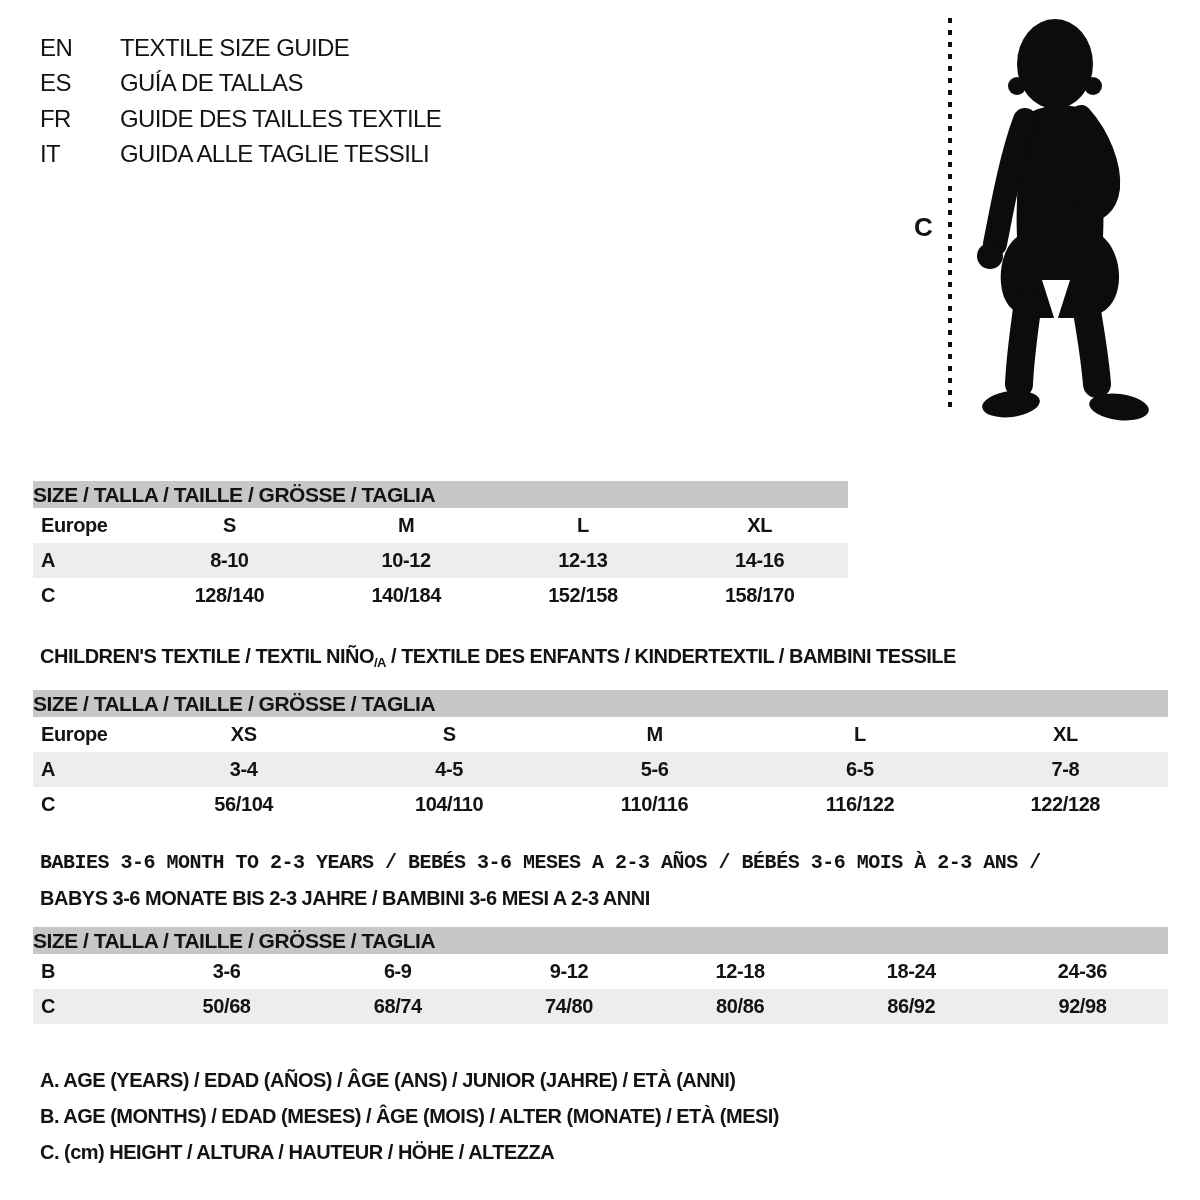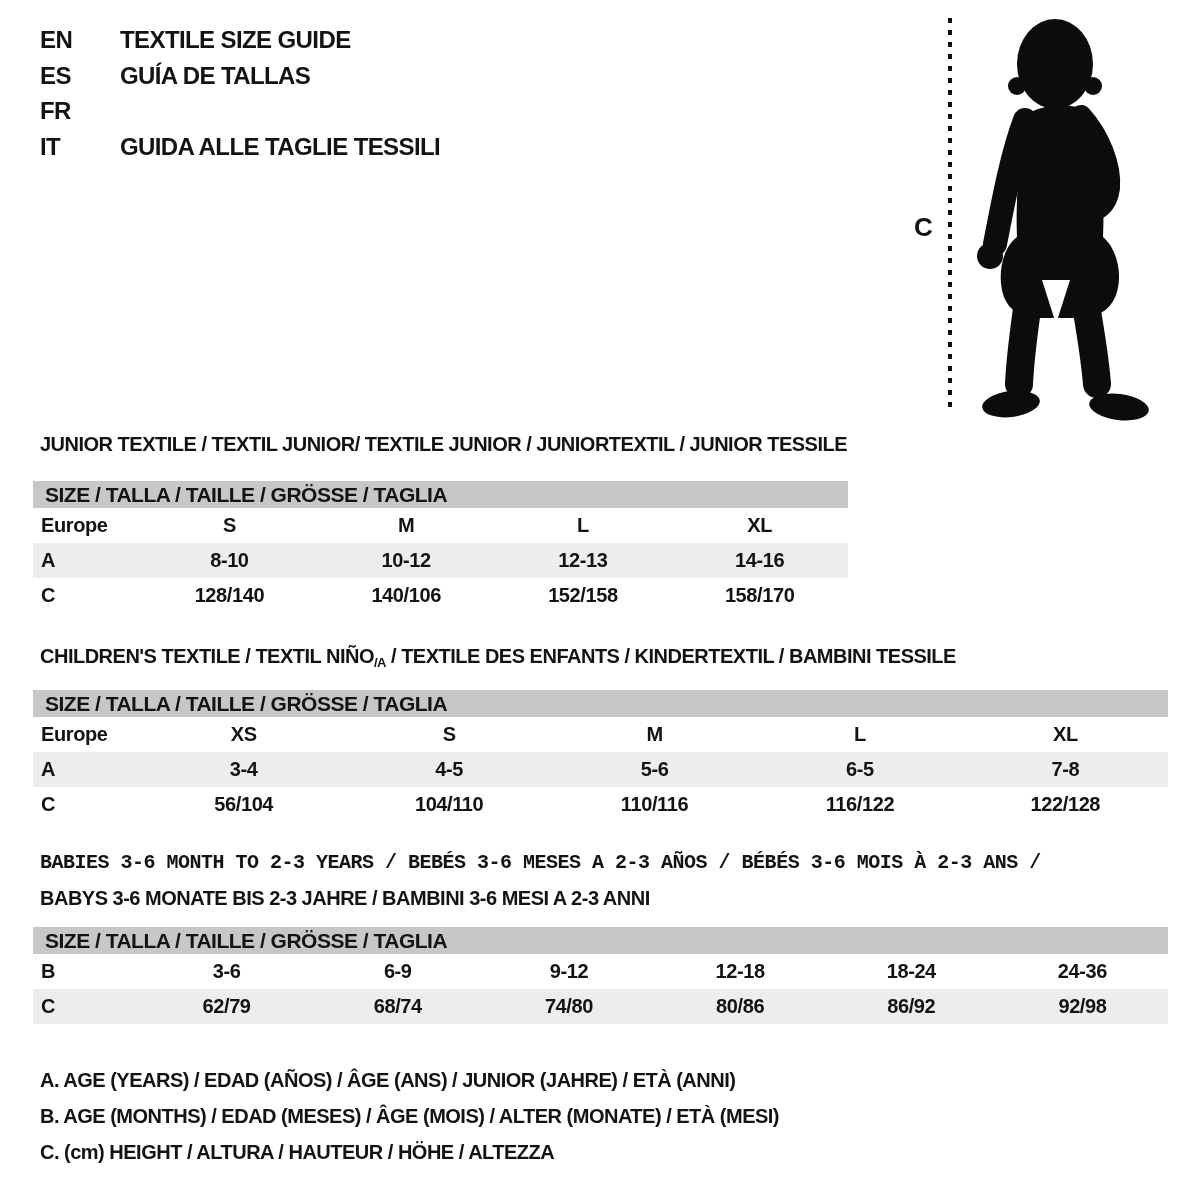--- a/index.html
+++ b/index.html
@@ -1,36 +1,36 @@
 <!DOCTYPE html>
 <html><head>
 <meta charset="utf-8">
 <style>
   html,body{margin:0;padding:0;}
   body{width:1200px;height:1200px;background:#ffffff;font-family:"Liberation Sans","DejaVu Sans",sans-serif;color:#131313;}
   .page{position:relative;width:1200px;height:1200px;background:#ffffff;overflow:hidden;}
 
   
   .lang-block{position:absolute;left:40px;top:26px;}
-  .lang-row{display:flex;height:35.5px;align-items:flex-start;font-weight:700;font-size:24px;letter-spacing:-0.6px;}
+  .lang-row{display:flex;height:35.5px;align-items:flex-end;font-weight:400;font-size:24px;letter-spacing:-0.6px;}
   .lang-code{width:80px;}
   .lang-label{white-space:nowrap;}
 
   
   .measure-label{position:absolute;left:914px;top:212px;font-weight:700;font-size:26px;}
   .measure-line{position:absolute;left:946px;top:16px;}
   .toddler{position:absolute;left:973px;top:12px;}
 
   
   .sec-title{position:absolute;left:40px;font-weight:700;font-size:20px;letter-spacing:-0.5px;white-space:nowrap;}
   .sec-title .sub{font-size:13px;vertical-align:-4px;}
 
   
   .tbl{position:absolute;}
-  .t-header{height:27px;line-height:27px;background:#c7c7c7;font-weight:700;font-size:21px;letter-spacing:-0.5px;padding-left:12px;}
+  .t-header{height:27px;line-height:27px;background:#c7c7c7;font-weight:700;font-size:21px;letter-spacing:-0.5px;padding-left:0;}
   .t-row{display:flex;height:35px;align-items:center;font-weight:700;font-size:20px;letter-spacing:-0.4px;}
   .t-row.shaded{background:#ededed;}
   .t-label{width:100px;padding-left:8px;}
   .t-cell{flex:1;text-align:center;}
 
   
   .legend{position:absolute;left:40px;top:1062px;}
   .legend-line{height:36px;line-height:36px;font-weight:700;font-size:20px;letter-spacing:-0.5px;white-space:nowrap;}
 </style>
 </head>
@@ -42,20 +42,21 @@
     <div class="lang-row">
       <span class="lang-code">EN</span>
       <span class="lang-label">TEXTILE SIZE GUIDE</span>
     </div>
     <div class="lang-row">
       <span class="lang-code">ES</span>
       <span class="lang-label">GUÍA DE TALLAS</span>
     </div>
     <div class="lang-row">
       <span class="lang-code">FR</span>
+      <span class="lang-label">GUIDE DES TAILLES TEXTILE</span>
     </div>
     <div class="lang-row">
       <span class="lang-code">IT</span>
       <span class="lang-label">GUIDA ALLE TAGLIE TESSILI</span>
     </div>
   </div>
 
   <div class="measure-label">C</div>
   <svg class="measure-line" width="8" height="400">
     <line x1="4" y1="2" x2="4" y2="398" stroke="#0d0d0d" stroke-width="4" stroke-dasharray="5 7"></line>
@@ -72,41 +73,40 @@
     </g>
     <polygon points="83,312 69,268 97,268" fill="#ffffff"></polygon>
     <g fill="#0c0c0c">
       <path d="M55,290 C50,325 47,350 46,372" stroke="#0c0c0c" stroke-width="28" stroke-linecap="round" fill="none"></path>
       <path d="M112,288 C118,322 122,348 124,372" stroke="#0c0c0c" stroke-width="28" stroke-linecap="round" fill="none"></path>
       <ellipse cx="38" cy="392" rx="29" ry="13" transform="rotate(-7 38 392)"></ellipse>
       <ellipse cx="146" cy="395" rx="30" ry="13" transform="rotate(7 146 395)"></ellipse>
     </g>
   </svg>
 
-  <div class="sec-title" style="top:433px;">JUNIOR TEXTILE / TEXTIL JUNIOR/ TEXTILE JUNIOR / JUNIORTEXTIL / JUNIOR TESSILE</div>
   <div class="tbl" style="top:481px;left:33px;width:815px;">
     <div class="t-header">SIZE / TALLA / TAILLE / GRÖSSE / TAGLIA</div>
     <div class="t-row">
       <div class="t-label">Europe</div>
       <div class="t-cell">S</div>
       <div class="t-cell">M</div>
       <div class="t-cell">L</div>
       <div class="t-cell">XL</div>
     </div>
     <div class="t-row shaded">
       <div class="t-label">A</div>
       <div class="t-cell">8-10</div>
       <div class="t-cell">10-12</div>
       <div class="t-cell">12-13</div>
       <div class="t-cell">14-16</div>
     </div>
     <div class="t-row">
       <div class="t-label">C</div>
       <div class="t-cell">128/140</div>
-      <div class="t-cell">140/106</div>
+      <div class="t-cell">140/184</div>
       <div class="t-cell">152/158</div>
       <div class="t-cell">158/170</div>
     </div>
   </div>
 
   <div class="sec-title" style="top:645px;"><span>CHILDREN'S TEXTILE / TEXTIL NIÑO</span><span class="sub">/A</span><span> / TEXTILE DES ENFANTS / KINDERTEXTIL / BAMBINI TESSILE</span></div>
   <div class="tbl" style="top:690px;left:33px;width:1135px;">
     <div class="t-header">SIZE / TALLA / TAILLE / GRÖSSE / TAGLIA</div>
     <div class="t-row">
       <div class="t-label">Europe</div>
@@ -142,21 +142,21 @@
       <div class="t-label">B</div>
       <div class="t-cell">3-6</div>
       <div class="t-cell">6-9</div>
       <div class="t-cell">9-12</div>
       <div class="t-cell">12-18</div>
       <div class="t-cell">18-24</div>
       <div class="t-cell">24-36</div>
     </div>
     <div class="t-row shaded">
       <div class="t-label">C</div>
-      <div class="t-cell">62/79</div>
+      <div class="t-cell">50/68</div>
       <div class="t-cell">68/74</div>
       <div class="t-cell">74/80</div>
       <div class="t-cell">80/86</div>
       <div class="t-cell">86/92</div>
       <div class="t-cell">92/98</div>
     </div>
   </div>
 
   <div class="legend">
     <div class="legend-line">A. AGE (YEARS) / EDAD (AÑOS) / ÂGE (ANS) / JUNIOR (JAHRE) / ETÀ (ANNI)</div>

